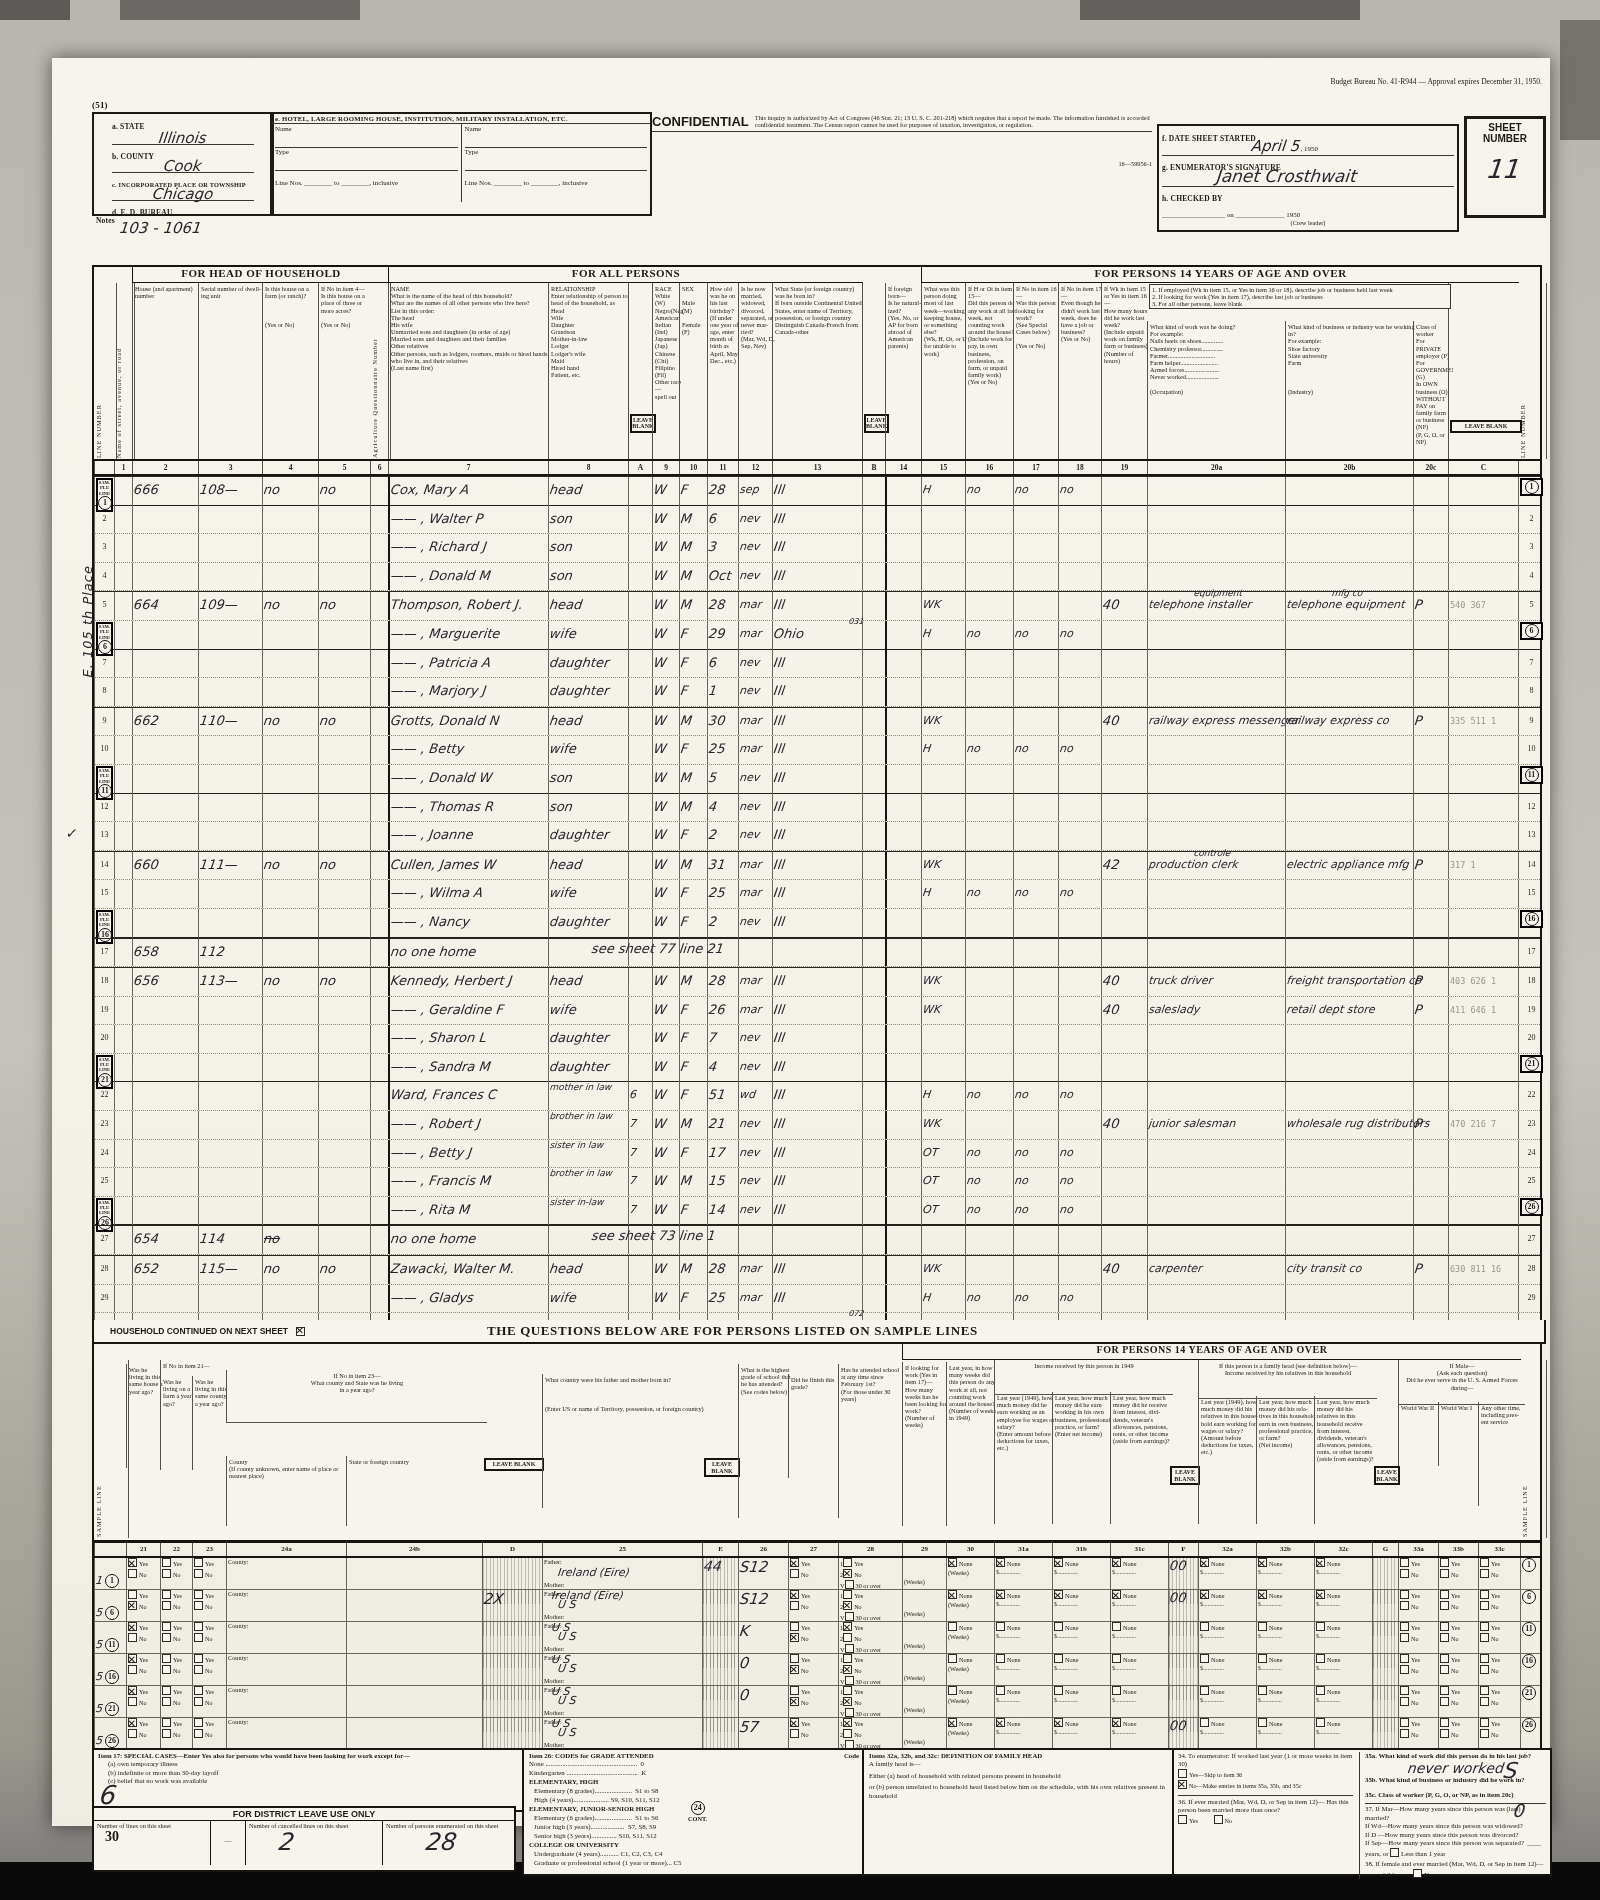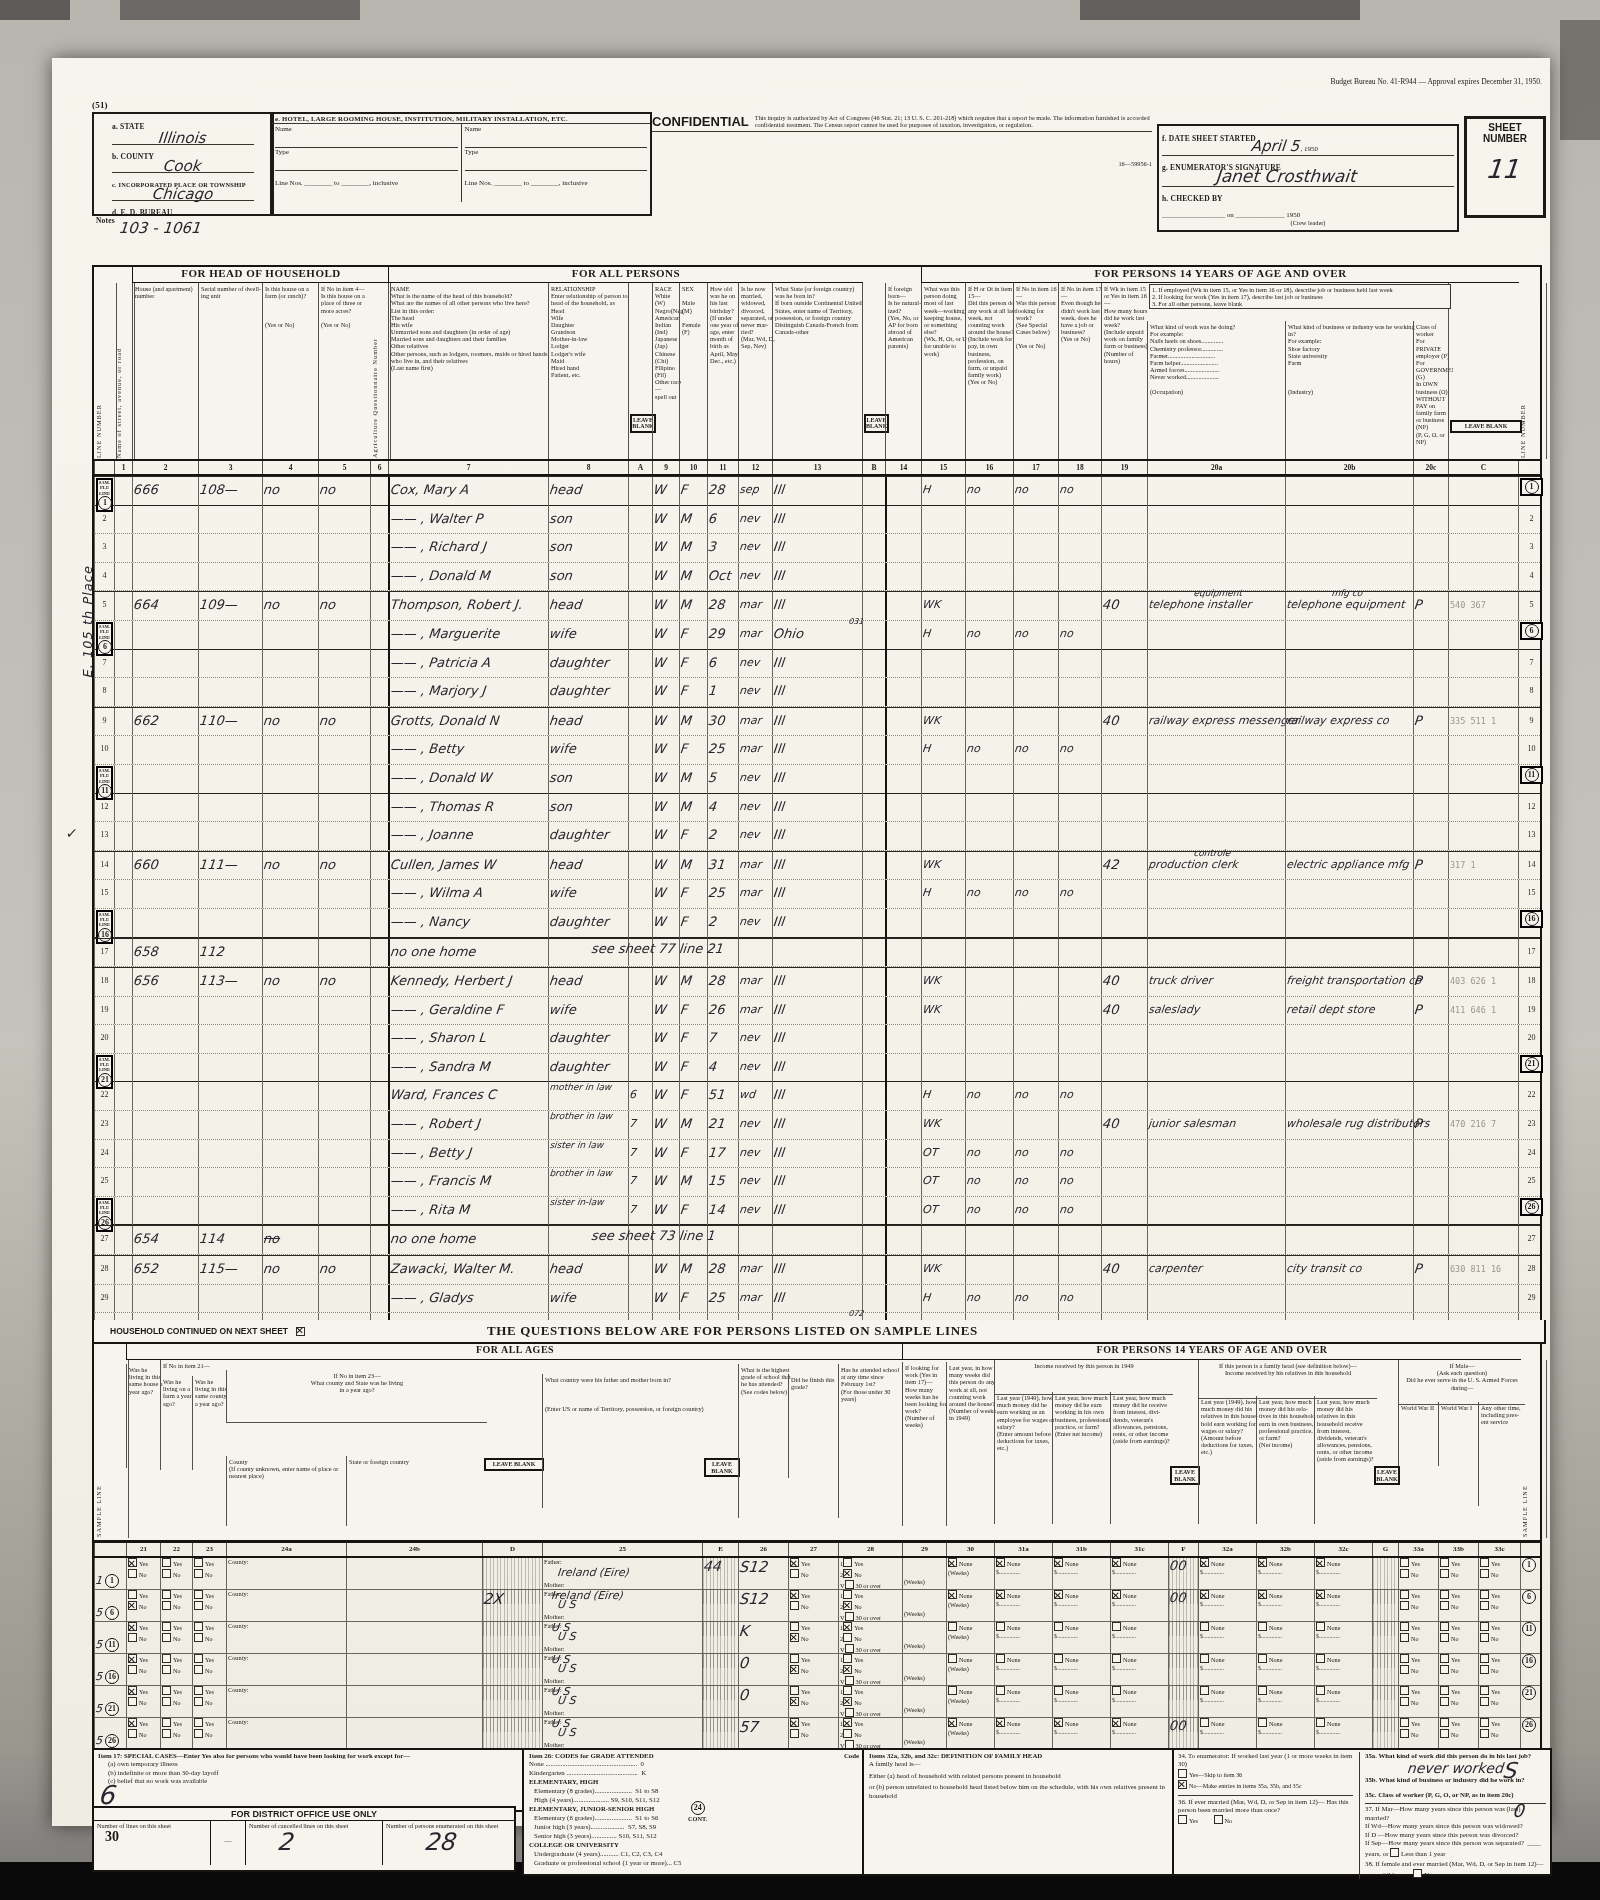--- a/index.html
+++ b/index.html
@@ -1308,21 +1308,20 @@
   </div>
 
   <div id="banner">
     <span class="sans bold" style="font-size:8.5px;margin-left:16px">HOUSEHOLD CONTINUED ON NEXT SHEET</span>
     <span class="cb x" style="margin-left:8px"></span>
     <span class="serifb" style="font-size:13px;letter-spacing:.6px;margin-left:180px">THE QUESTIONS BELOW ARE FOR PERSONS LISTED ON SAMPLE LINES</span>
   </div>
 
   <div id="sample-table">
     <div class="shwrap" id="sample-header">
-      <div class="sectitle" style="left:32px;width:776px;font-size:10px">FOR ALL AGES</div>
       <div class="sectitle" style="left:808px;width:618px;font-size:10px">FOR PERSONS 14 YEARS OF AGE AND OVER</div>
     <div class="hcell vert" style="left: 0px; width: 32px; top: 16px; bottom: auto; height: 176px;">SAMPLE LINE</div>
         <div class="hcell" style="left: 32px; width: 34px; top: 20px; bottom: auto; height: 100px;">Was he living in this same house a year ago?</div>
         <div class="hcell" style="left: 66px; width: 66px; top: 16px; bottom: auto; height: 14px;">If No in item 21—</div>
         <div class="hcell" style="left: 66px; width: 32px; top: 32px; bottom: auto; height: 90px;">Was he living on a farm a year ago?</div>
         <div class="hcell" style="left: 98px; width: 34px; top: 32px; bottom: auto; height: 90px;">Was he living in this same coun­ty a year ago?</div>
         <div class="hcell" style="left: 132px; width: 256px; top: 26px; bottom: auto; height: 48px; text-align: center; border-bottom: 1px solid rgb(85, 80, 74);">If No in item 23—
 What county and State was he living
 in a year ago?</div>
         <div class="hcell" style="left: 132px; width: 120px; top: 112px; bottom: auto; height: 66px;">County
@@ -1905,21 +1904,21 @@
   </div>
 
   <div class="fb" style="left:40px;top:1690px;width:420px;height:56px;padding:2px 4px">
     <div class="itemq bold">Item 17: SPECIAL CASES—Enter Yes also for persons who would have been looking for work except for—</div>
     <div class="itemq" style="margin-left:10px">(a) own temporary illness</div>
     <div class="itemq" style="margin-left:10px">(b) indefinite or more than 30-day layoff</div>
     <div class="itemq" style="margin-left:10px">(c) belief that no work was available</div>
   </div>
 
   <div class="fb" style="left:40px;top:1748px;width:420px;height:62px">
-    <div class="sans bold" style="font-size:9px;text-align:center;border-bottom:1px solid #161411;padding:1px 0">FOR DISTRICT OFFICE USE ONLY</div>
+    <div class="sans bold" style="font-size:9px;text-align:center;border-bottom:1px solid #161411;padding:1px 0">FOR DISTRICT LEAVE USE ONLY</div>
     <div style="display:flex;height:44px">
       <div style="width:110px;border-right:1px solid #161411;padding:1px 3px" class="tt">
         <span>Number of lines on this sheet</span>
         <div class="serifb" style="font-size:14px;margin-left:8px">30</div>
       </div>
       <div style="width:34px;border-right:1px solid #161411;text-align:center;line-height:40px">—</div>
       <div style="width:130px;border-right:1px solid #161411;padding:1px 3px" class="tt">
         <span>Number of can­celled lines on this sheet</span>
         <div><span class="hw" style="font-size:24px;margin-left:30px">2</span></div>
       </div>

